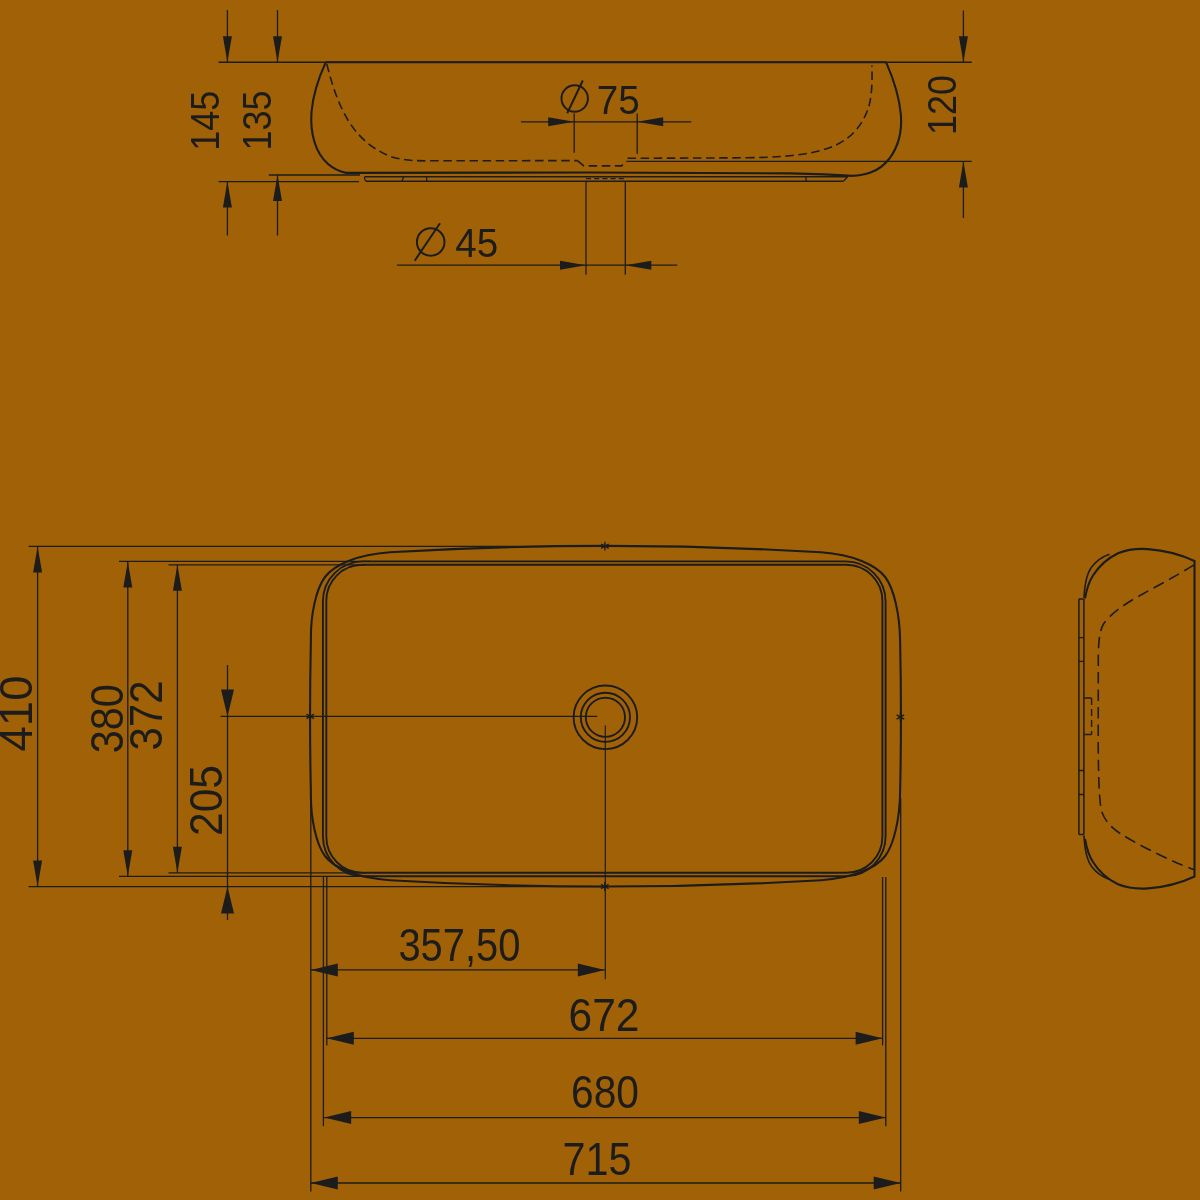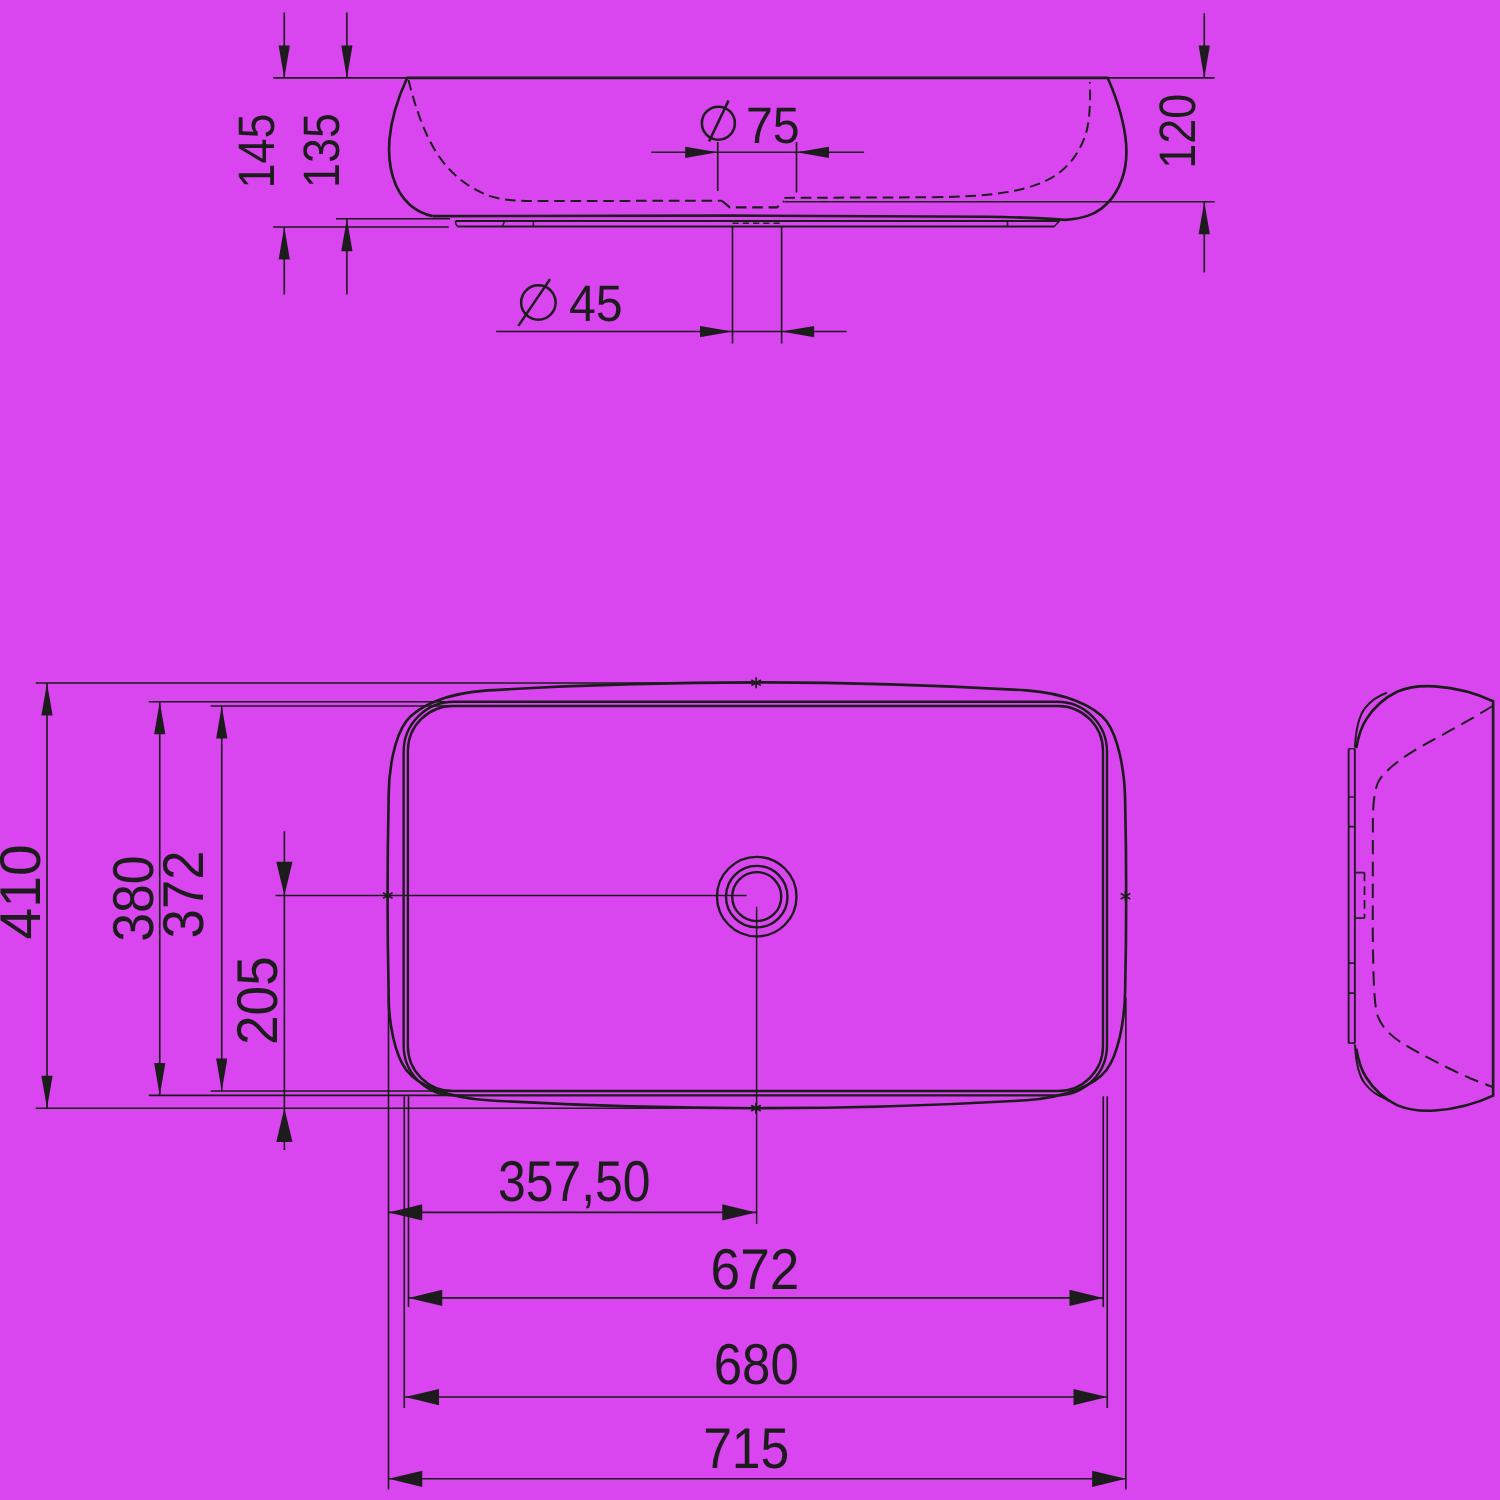--- a/index.html
+++ b/index.html
@@ -1,16 +1,16 @@
 <!DOCTYPE html>
 <html><head>
 <meta charset="utf-8">
 <style>
   html,body{margin:0;padding:0;background:#ffffff;}
-  #page{width:1200px;height:1200px;background:#d946ef;position:relative;text-decoration:underline;}
+  #page{width:1200px;height:1200px;background:#a16207;position:relative;text-decoration:underline;}
   svg{display:block;}
   text{font-family:"Liberation Sans",sans-serif;fill:#1c1c1c;}
 </style>
 </head>
 <body>
 <div id="page">
 <svg width="1200" height="1200" viewBox="0 0 1200 1200">
 <g stroke="#1c1c1c" fill="none" stroke-linecap="butt">
 
 <path d="M 218.6,62.3 L 971.7,62.3" stroke-width="1.4"></path>

